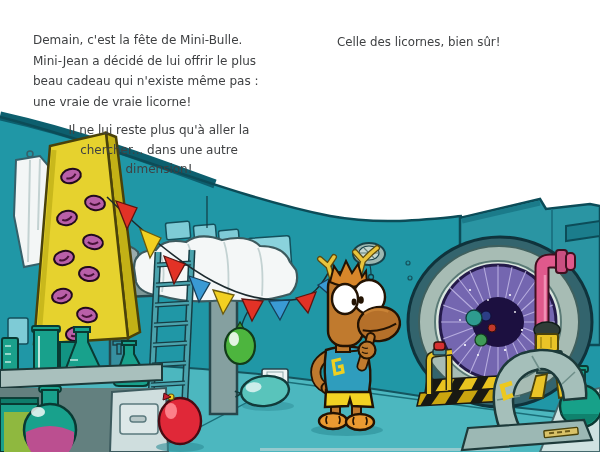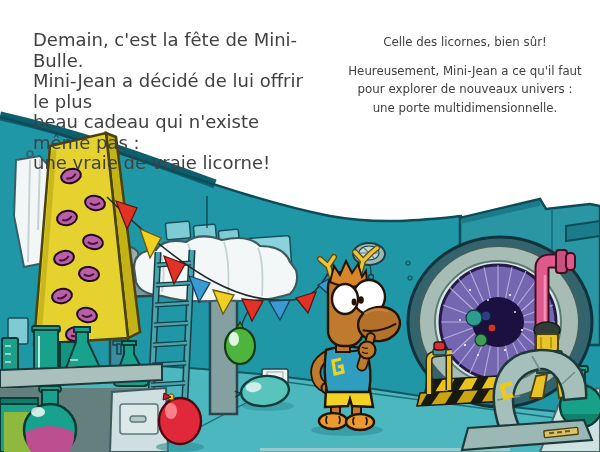--- a/index.html
+++ b/index.html
@@ -1,23 +1,23 @@
 <!DOCTYPE html>
 <html><head>
 <meta charset="utf-8">
 <style>
   html,body{margin:0;padding:0;background:#ffffff;}
   .stage{position:relative;width:600px;height:452px;background:#ffffff;overflow:hidden;
          font-family:"DejaVu Sans","Liberation Sans",sans-serif;}
   .stage svg{position:absolute;left:0;top:0;}
   .text-col{position:absolute;color:#3f4143;}
   .text-col p{margin:0;white-space:pre-line;}
-  .left-col{left:33px;top:30px;width:285px;font-size:18px;line-height:20.5px;}
+  .left-col{left:33px;top:30px;width:285px;font-size:12px;line-height:20.5px;}
   .left-col .p2{width:252px;text-align:center;margin-top:9px;line-height:19.5px;}
-  .right-col{left:337px;top:33px;width:256px;font-size:11.8px;line-height:18.6px;text-align:center;}
+  .right-col{left:337px;top:33px;width:256px;font-size:11.8px;line-height:18.6px;}
   .right-col p{margin-bottom:10px;}
 </style>
 </head>
 <body>
 
 <div class="stage">
 
 <svg width="600" height="452" viewBox="0 0 600 452">
 
   <g>
@@ -381,21 +381,21 @@
     </g>
   </g>
 
 </svg>
 
   <div class="text-col left-col">
     <p class="p1">Demain, c'est la fête de Mini-Bulle.
 Mini-Jean a décidé de lui offrir le plus
 beau cadeau qui n'existe même pas :
 une vraie de vraie licorne!</p>
+    <p class="p2">Il ne lui reste plus qu'à aller la
+chercher... dans une autre
+dimension!</p>
   </div>
   <div class="text-col right-col">
     <p>Celle des licornes, bien sûr!</p>
-    <p>Heureusement, Mini-Jean a ce qu'il faut
-pour explorer de nouveaux univers :
-une porte multidimensionnelle.</p>
   </div>
 
 </div>
 
 </body></html>

